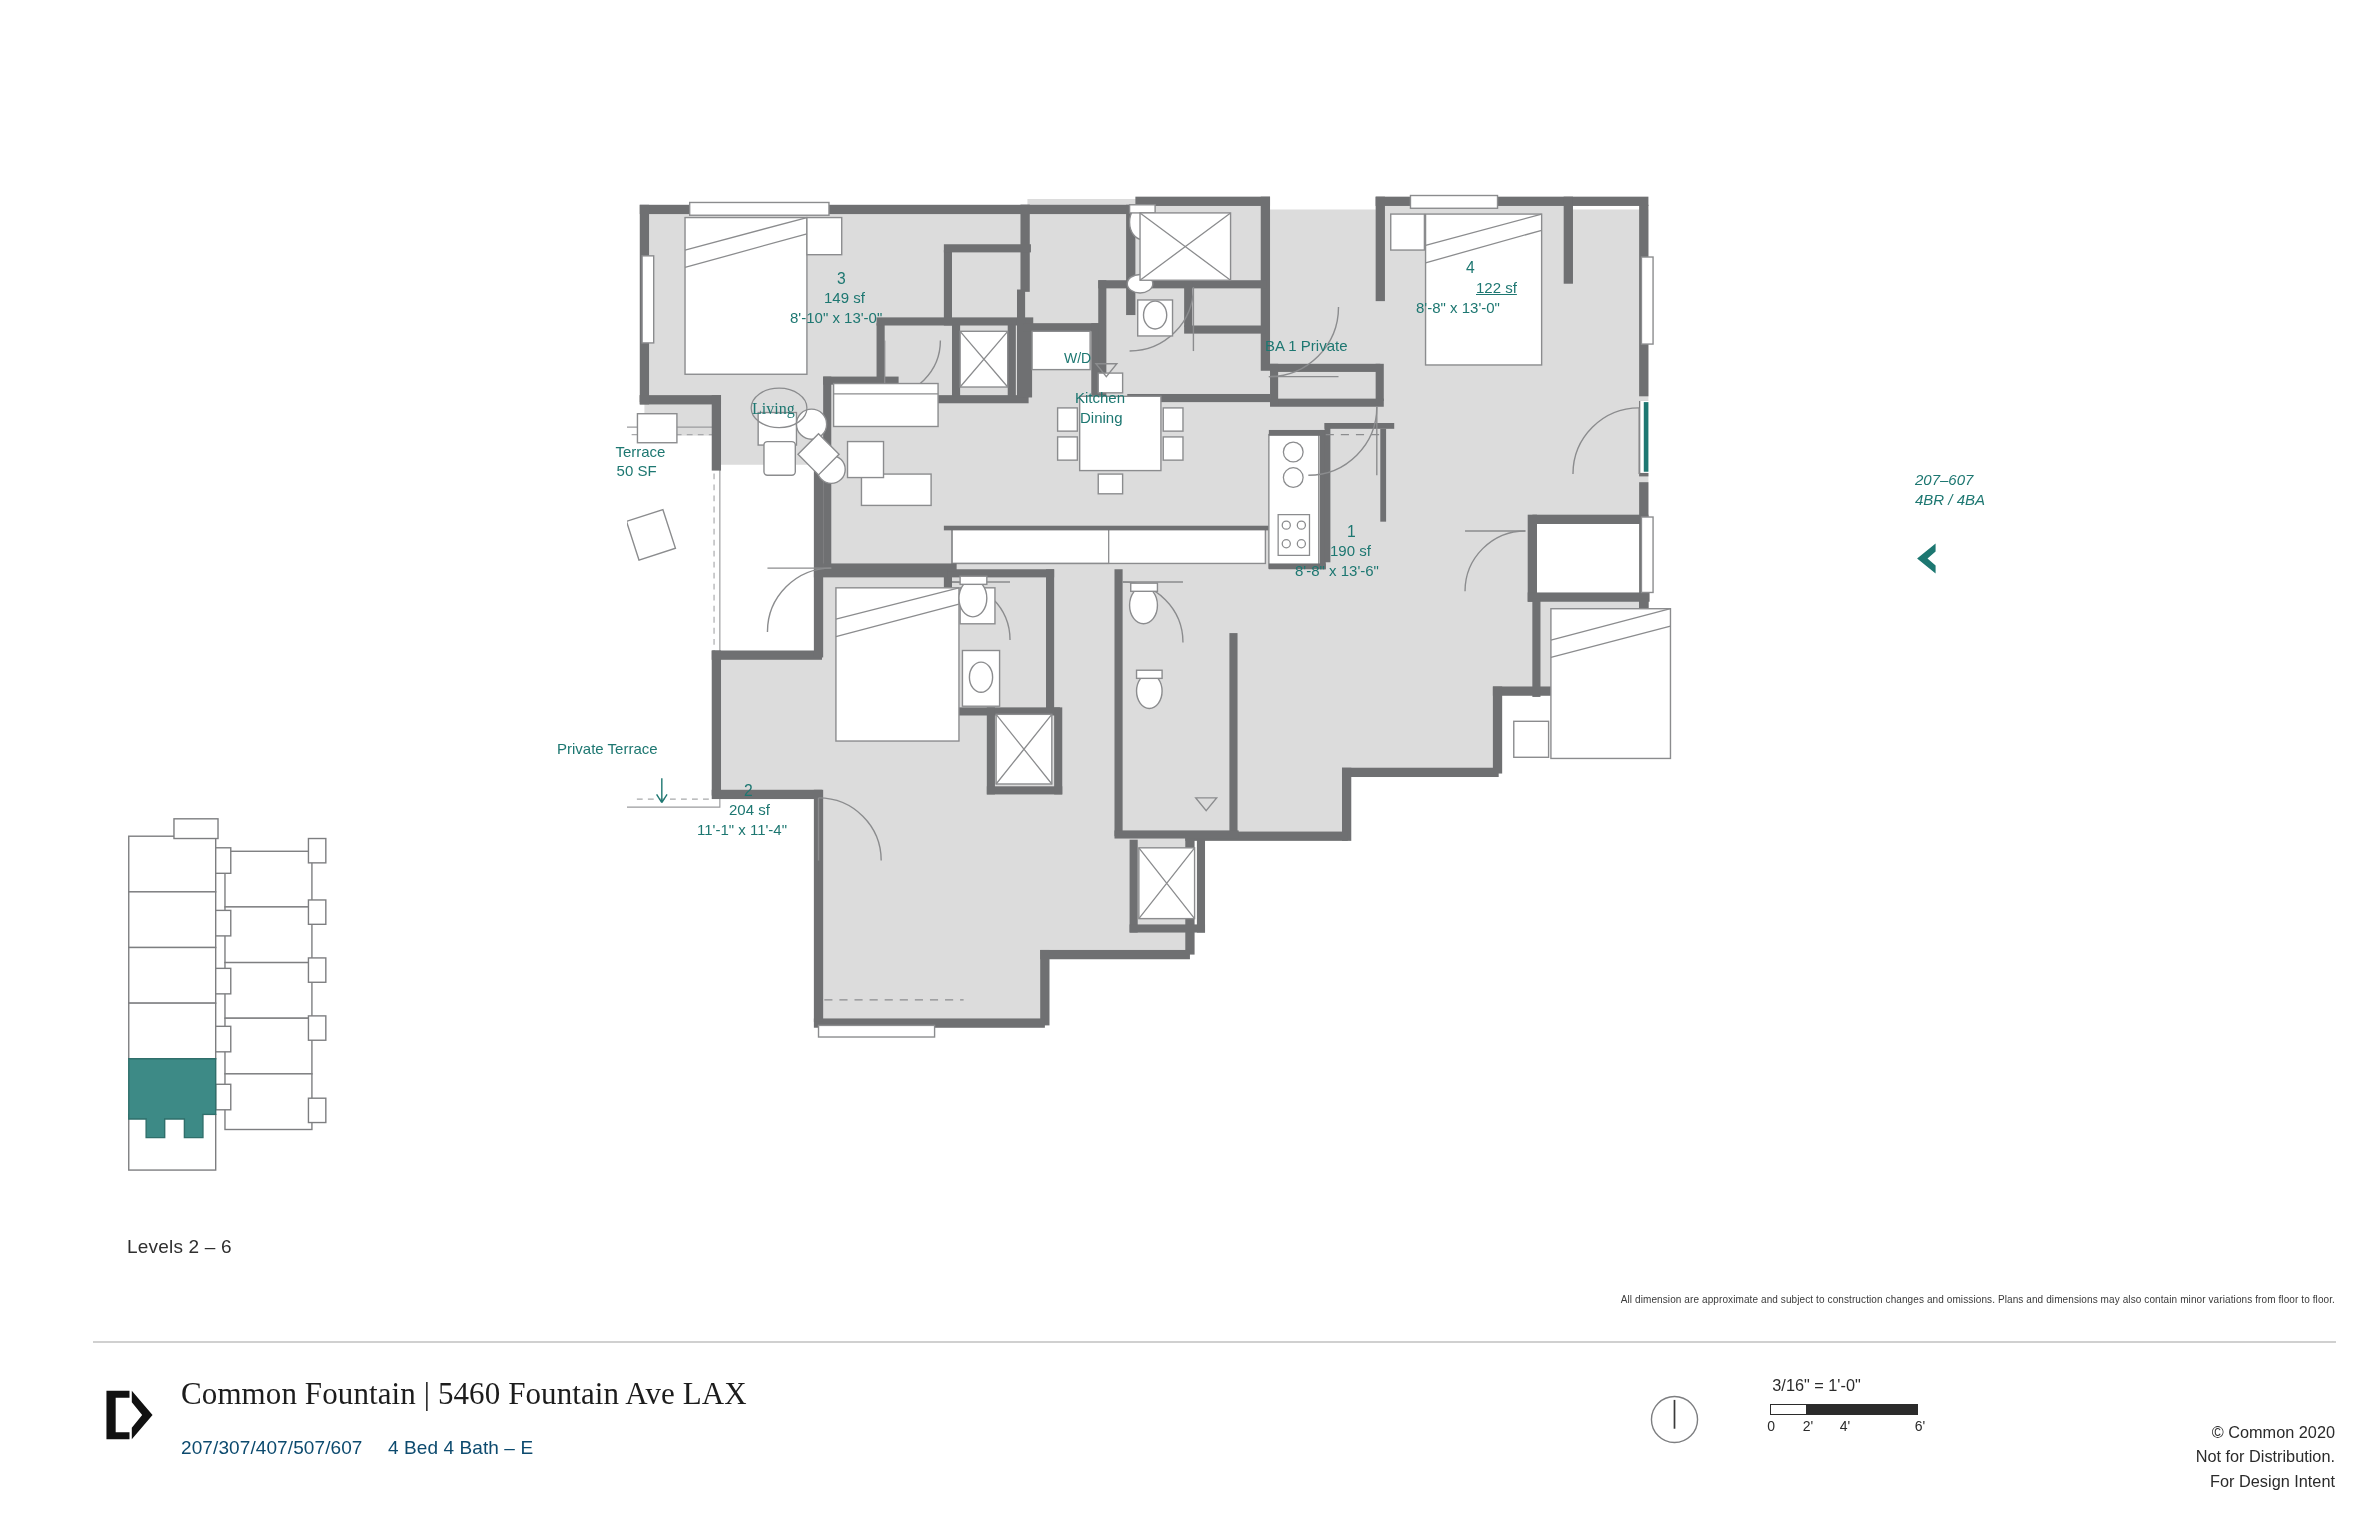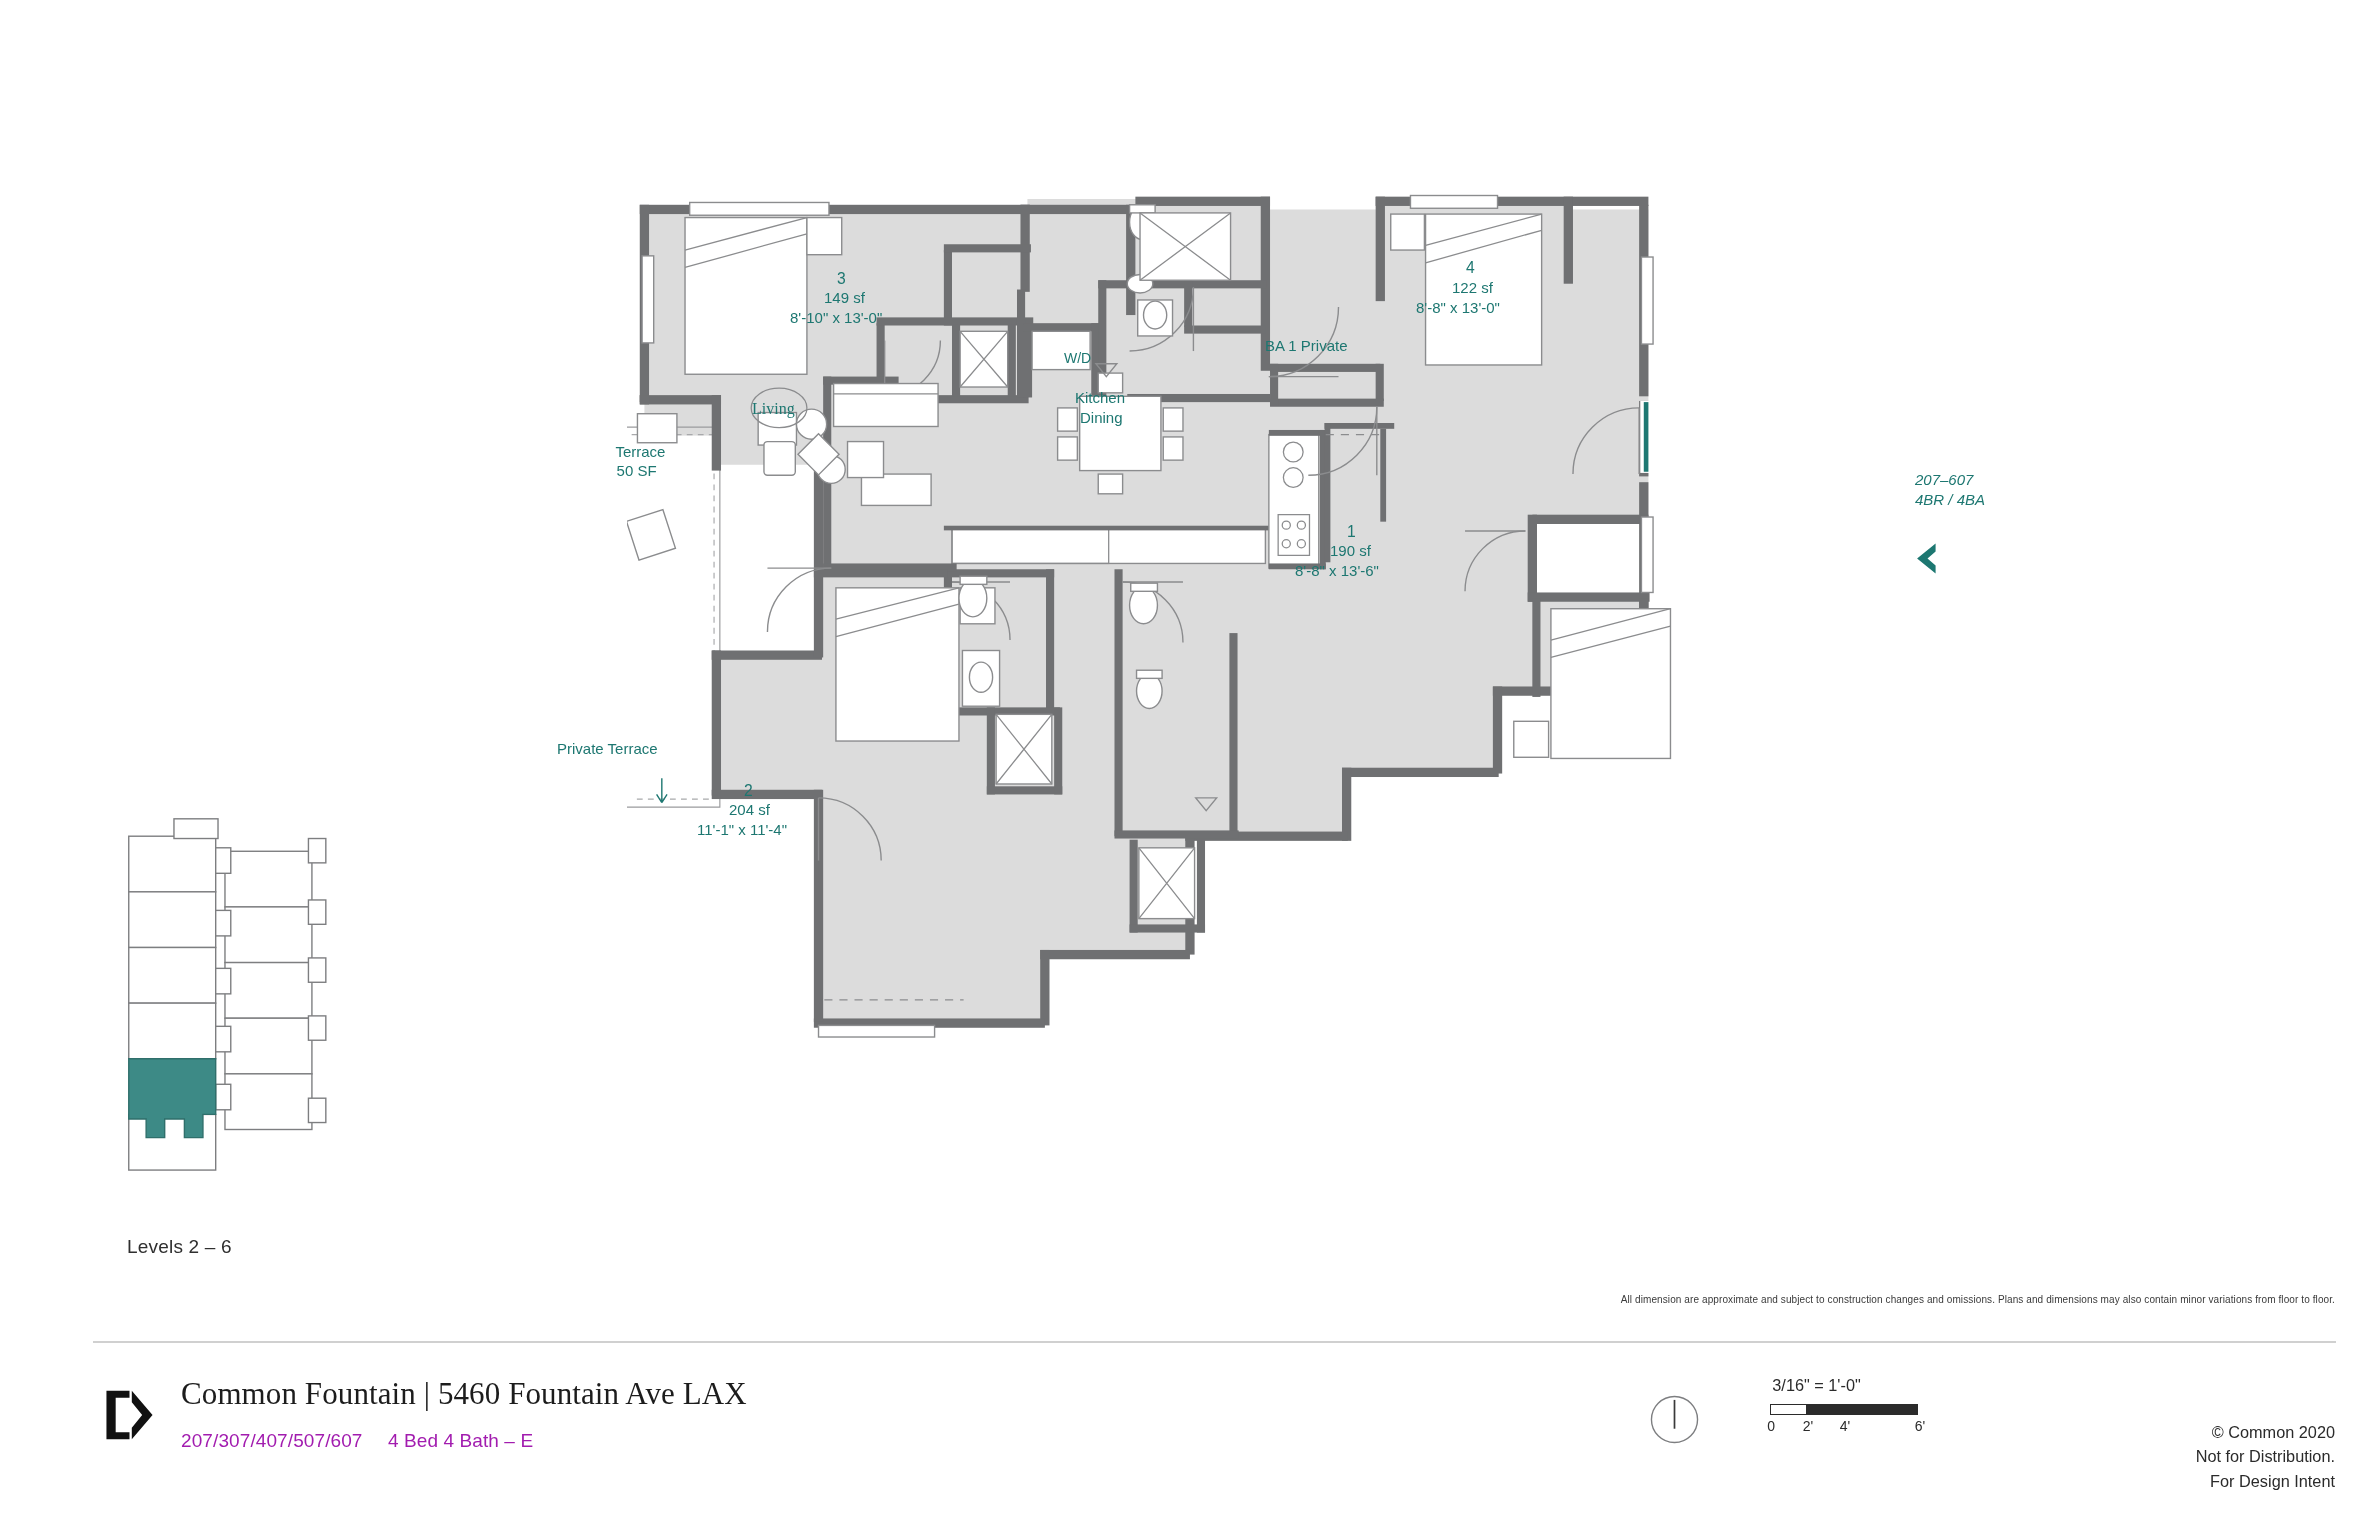--- a/index.html
+++ b/index.html
@@ -71,23 +71,23 @@
 
   #title-block { position:absolute; left:181px; top:1376px; }
   #proj-title {
     font-family:"Liberation Serif", serif;
     font-weight:normal;
     font-size:31px;
     color:#1c1c1c;
     letter-spacing:0.1px;
   }
   #proj-sub {
-    margin-top:18px;
+    margin-top:25px;
     font-size:19px;
-    color:#a21caf;
+    color:#0c4a6e;
     letter-spacing:0.1px;
   }
   #proj-sub .unit-list { margin-right:20px; }
 
   
   #north { position:absolute; left:1648px; top:1393px; width:53px; height:53px; }
   #north svg { width:100%; height:100%; display:block; }
 
   
   #scale { position:absolute; left:1770px; top:1376px; width:232px; }
@@ -368,21 +368,21 @@
       <path class="tealline" d="M 0 980 h 0"></path>
 
       <rect class="wall" x="22" y="350" width="16" height="16"></rect>
     </svg>
 
     <div class="lbl roomname" style="left:210px; top:77px;">3</div>
     <div class="lbl roomsf" style="left:197px; top:96px;">149 sf</div>
     <div class="lbl roomdim" style="left:163px; top:116px;">8'-10" x 13'-0"</div>
 
     <div class="lbl roomname" style="left:839px; top:66px;">4</div>
-    <div class="lbl roomsf" style="left:825px; top:86px;">122 sf</div>
+    <div class="lbl roomsf" style="left:849px; top:86px;text-decoration:underline;">122 sf</div>
     <div class="lbl roomdim" style="left:789px; top:106px;">8'-8" x 13'-0"</div>
 
     <div class="lbl roomname" style="left:720px; top:330px;">1</div>
     <div class="lbl roomsf" style="left:703px; top:349px;">190 sf</div>
     <div class="lbl roomdim" style="left:668px; top:369px;">8'-8" x 13'-6"</div>
 
     <div class="lbl roomname" style="left:117px; top:589px;">2</div>
     <div class="lbl roomsf" style="left:102px; top:608px;">204 sf</div>
     <div class="lbl roomdim" style="left:70px; top:628px;">11'-1" x 11'-4"</div>
 

